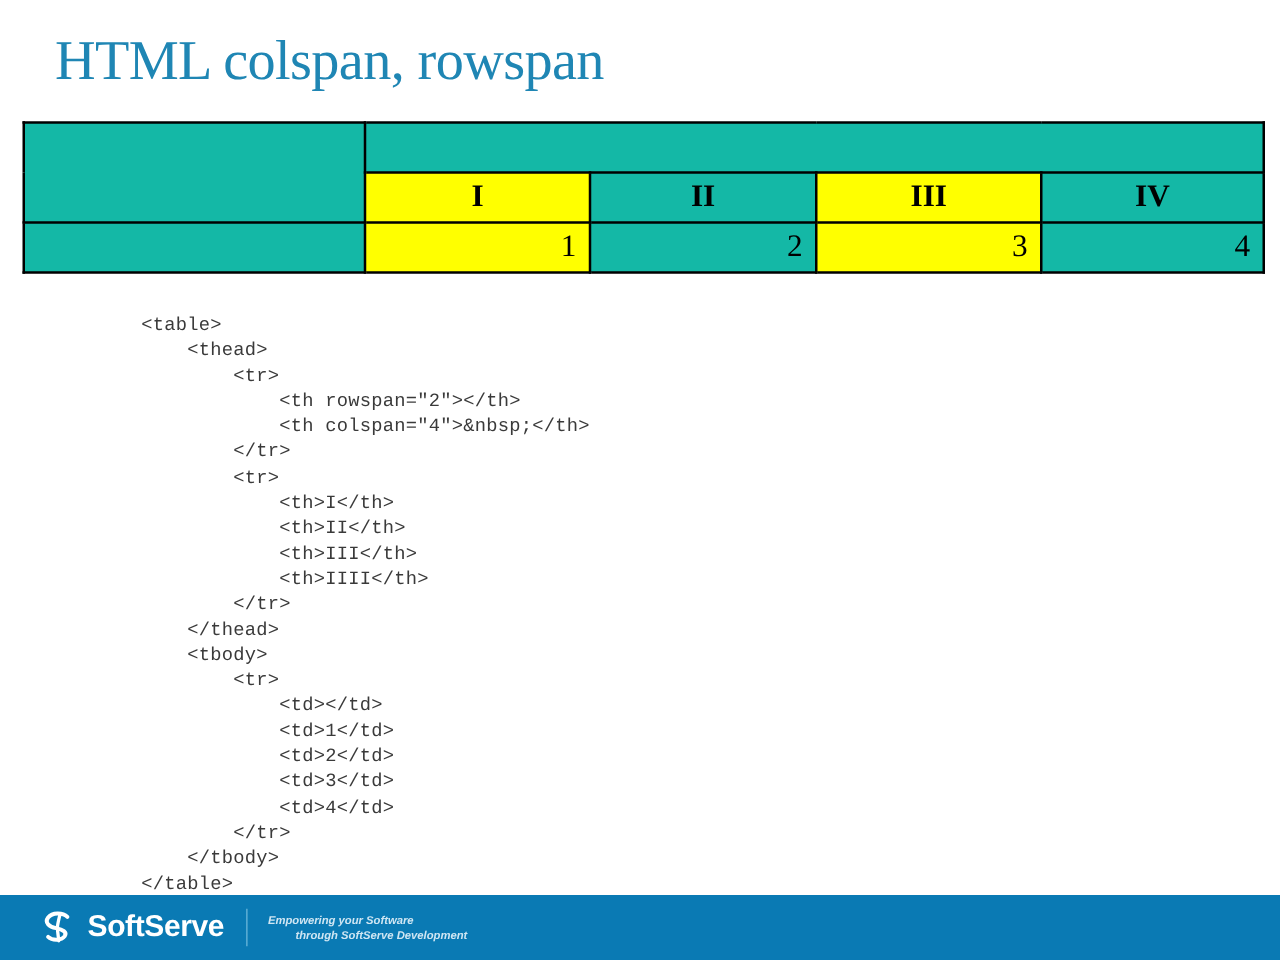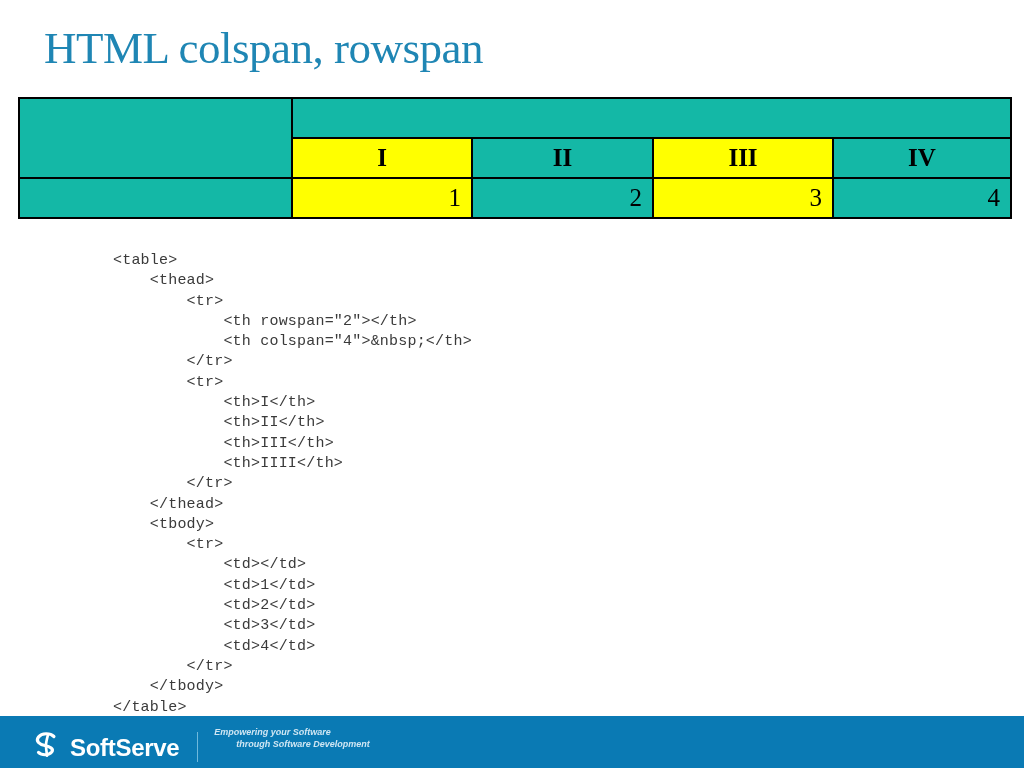--- a/index.html
+++ b/index.html
@@ -94,21 +94,21 @@
     top: 716px;
     width: 1024px;
     height: 52px;
     background: #0A7AB4;
   }
   #footer-inner {
     position: absolute;
     left: 30px;
     top: 722px;
     display: flex;
-    align-items: flex-end;
+    align-items: center;
     height: 40px;
   }
   #logo-mark {
     width: 34px;
     height: 34px;
     flex: 0 0 34px;
     margin-right: 6px;
   }
   #logo-text {
     color: #ffffff;
@@ -204,15 +204,15 @@
 <div id="footer-bar"></div>
 <div id="footer-inner">
   <svg id="logo-mark" viewBox="0 0 64 64">
     <path d="M45 16 C38 9, 22 9, 16 17 C10 25, 18 31, 28 33 C38 35, 45 39, 41 45 C36 52, 22 52, 16 46" fill="none" stroke="#ffffff" stroke-width="6" stroke-linecap="round"></path>
     <path d="M34 12 C34 12, 30 28, 30 32 C30 38, 32 50, 32 52" fill="none" stroke="#ffffff" stroke-width="5" stroke-linecap="round"></path>
   </svg>
   <div id="logo-text">SoftServe</div>
   <div id="footer-divider"></div>
   <div id="footer-tagline">
     <span>Empowering your Software</span>
-    <span class="line2">through Software Development</span>
+    <span class="line2">through SoftServe Development</span>
   </div>
 </div>
 
 </body></html>

